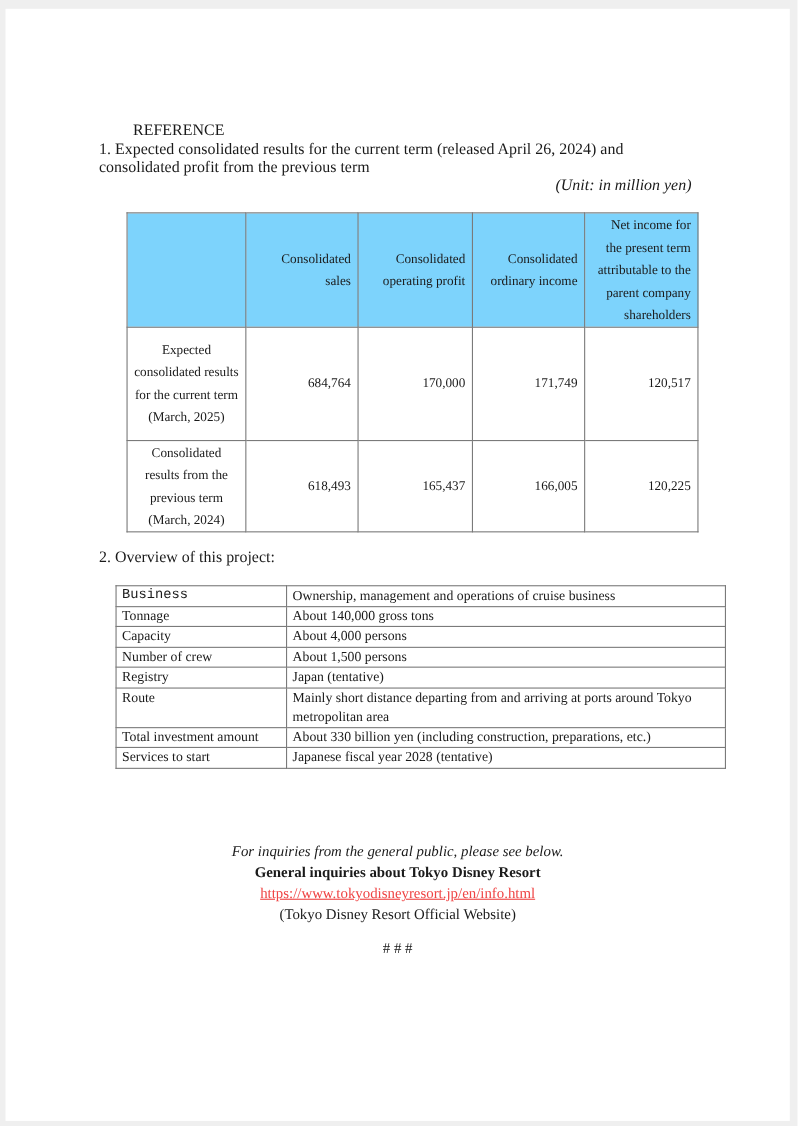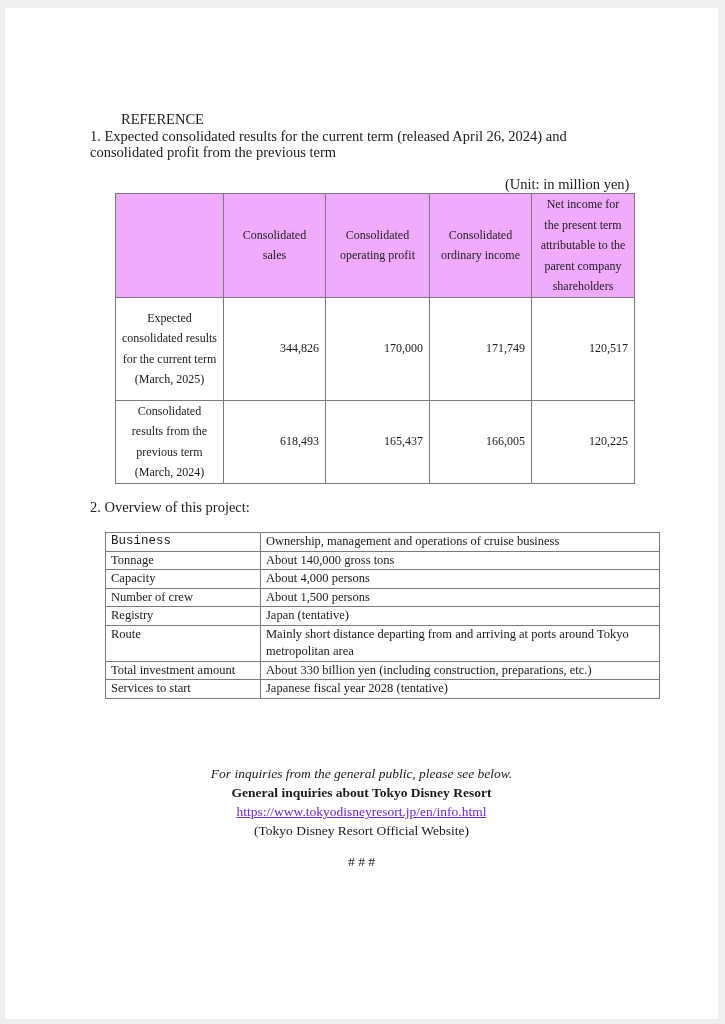--- a/index.html
+++ b/index.html
@@ -27,22 +27,22 @@
     border-collapse: collapse;
     font-size: 12px;
   }
   table.results td, table.results th {
     border: 1px solid #7a7a7a;
     padding: 0 6px;
     font-weight: normal;
     line-height: 20.5px;
   }
   table.results thead th {
-    background: #f0abfc;
-    text-align: center;
+    background: #7dd3fc;
+    text-align: right;
     height: 102px;
     vertical-align: middle;
   }
   table.results tbody td.label { text-align: center; }
   table.results tbody td.num { text-align: right; vertical-align: middle; }
 
   
   table.overview {
     position: absolute;
     left: 100px; top: 524px;
@@ -58,46 +58,46 @@
 
   .footer {
     position: absolute;
     left: 0; width: 713px;
     text-align: center;
     font-size: 13.5px;
     line-height: 19px;
   }
   .footer .italic { font-style: italic; }
   .footer .bold { font-weight: bold; }
-  .footer a { color: #6d28d9; text-decoration: underline; }
+  .footer a { color: #ef4444; text-decoration: underline; }
 </style>
 </head>
 <body>
 
 <div class="page">
 
   <div class="abs heading" style="left:85px; top:103px;margin-left:31px;">REFERENCE</div>
   <div class="abs heading" style="left:85px; top:120px;">1. Expected consolidated results for the current term (released April 26, 2024) and</div>
   <div class="abs heading" style="left:85px; top:136px;">consolidated profit from the previous term</div>
-  <div class="abs heading" style="left:500px; top:168px;">(Unit: in million yen)</div>
+  <div class="abs heading" style="left:500px; top:153px;font-style:italic;">(Unit: in million yen)</div>
 
   <table class="results">
     <thead>
       <tr>
         <th style="width:95px;"></th>
         <th style="width:89px;">Consolidated sales</th>
         <th style="width:91px;">Consolidated operating profit</th>
         <th style="width:89px;">Consolidated ordinary income</th>
         <th style="width:90px;">Net income for the present term attributable to the parent company shareholders</th>
       </tr>
     </thead>
     <tbody>
       <tr style="height:103px;">
         <td class="label">Expected consolidated results for the current term (March, 2025)</td>
-        <td class="num">344,826</td>
+        <td class="num">684,764</td>
         <td class="num">170,000</td>
         <td class="num">171,749</td>
         <td class="num">120,517</td>
       </tr>
       <tr style="height:82px;">
         <td class="label">Consolidated results from the previous term (March, 2024)</td>
         <td class="num">618,493</td>
         <td class="num">165,437</td>
         <td class="num">166,005</td>
         <td class="num">120,225</td>

